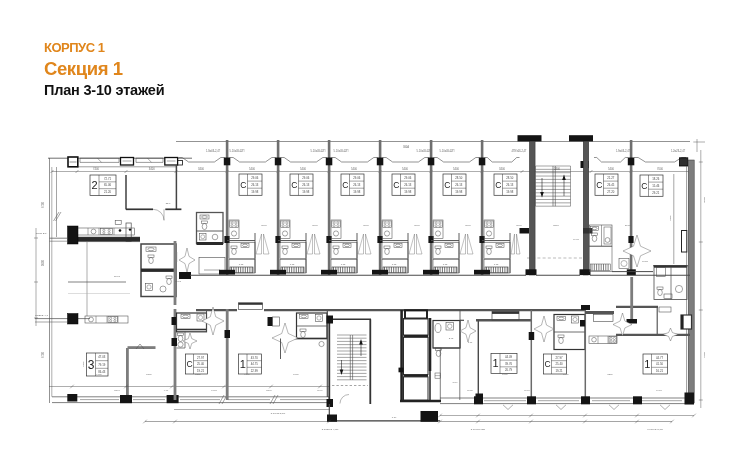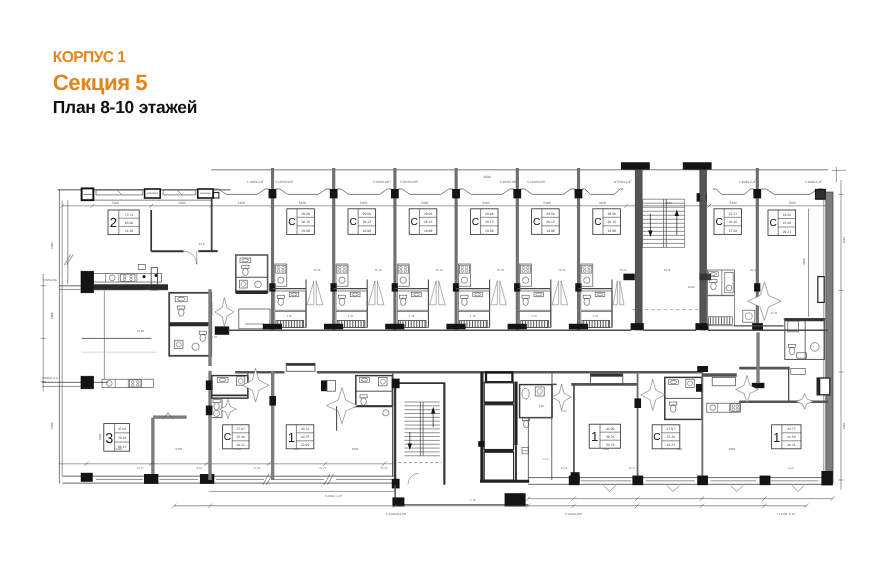--- a/index.html
+++ b/index.html
@@ -3,22 +3,22 @@
 html,body{margin:0;padding:0;background:#fff;width:740px;height:472px;overflow:hidden}
 *{font-family:"Liberation Sans",sans-serif;}
 .hdr{position:absolute;left:44px;top:40px;}
 .t1{color:#e0861c;font-size:13px;font-weight:bold;letter-spacing:-0.5px;line-height:1;margin:1px 0 6px 0;}
 .t2{color:#e0861c;font-size:18.5px;font-weight:bold;letter-spacing:-0.4px;line-height:1;margin:0 0 4.5px 0;}
 .t3{color:#111;font-size:14.5px;font-weight:bold;letter-spacing:-0.2px;line-height:1;margin:0;}
 </style></head><body>
 
 <div class="hdr">
     <p class="t1">КОРПУС 1</p>
-    <p class="t2">Секция 5</p>
-    <p class="t3">План 8-10 этажей</p>
+    <p class="t2">Секция 1</p>
+    <p class="t3">План 3-10 этажей</p>
   </div>
 <svg width="740" height="472" viewBox="0 0 740 472" style="position:absolute;left:0;top:0">
 <line x1="176" y1="141.5" x2="690" y2="141.5" stroke="#4a4a4a" stroke-width="0.6"></line>
     <text x="213" y="152.3" font-size="2.6" fill="#666" text-anchor="middle" font-weight="normal">1.3м03-2,4Г</text>
     <text x="237" y="152.3" font-size="2.6" fill="#666" text-anchor="middle" font-weight="normal">5.10х03-02П</text>
     <text x="318" y="152.3" font-size="2.6" fill="#666" text-anchor="middle" font-weight="normal">5.10х03-02П</text>
     <text x="341" y="152.3" font-size="2.6" fill="#666" text-anchor="middle" font-weight="normal">5.10х03-02П</text>
     <text x="424" y="152.3" font-size="2.6" fill="#666" text-anchor="middle" font-weight="normal">5.10х03-02П</text>
     <text x="447" y="152.3" font-size="2.6" fill="#666" text-anchor="middle" font-weight="normal">5.10х03-02П</text>
     <text x="519" y="152.3" font-size="2.6" fill="#666" text-anchor="middle" font-weight="normal">4ПУх03-2,4Г</text>

